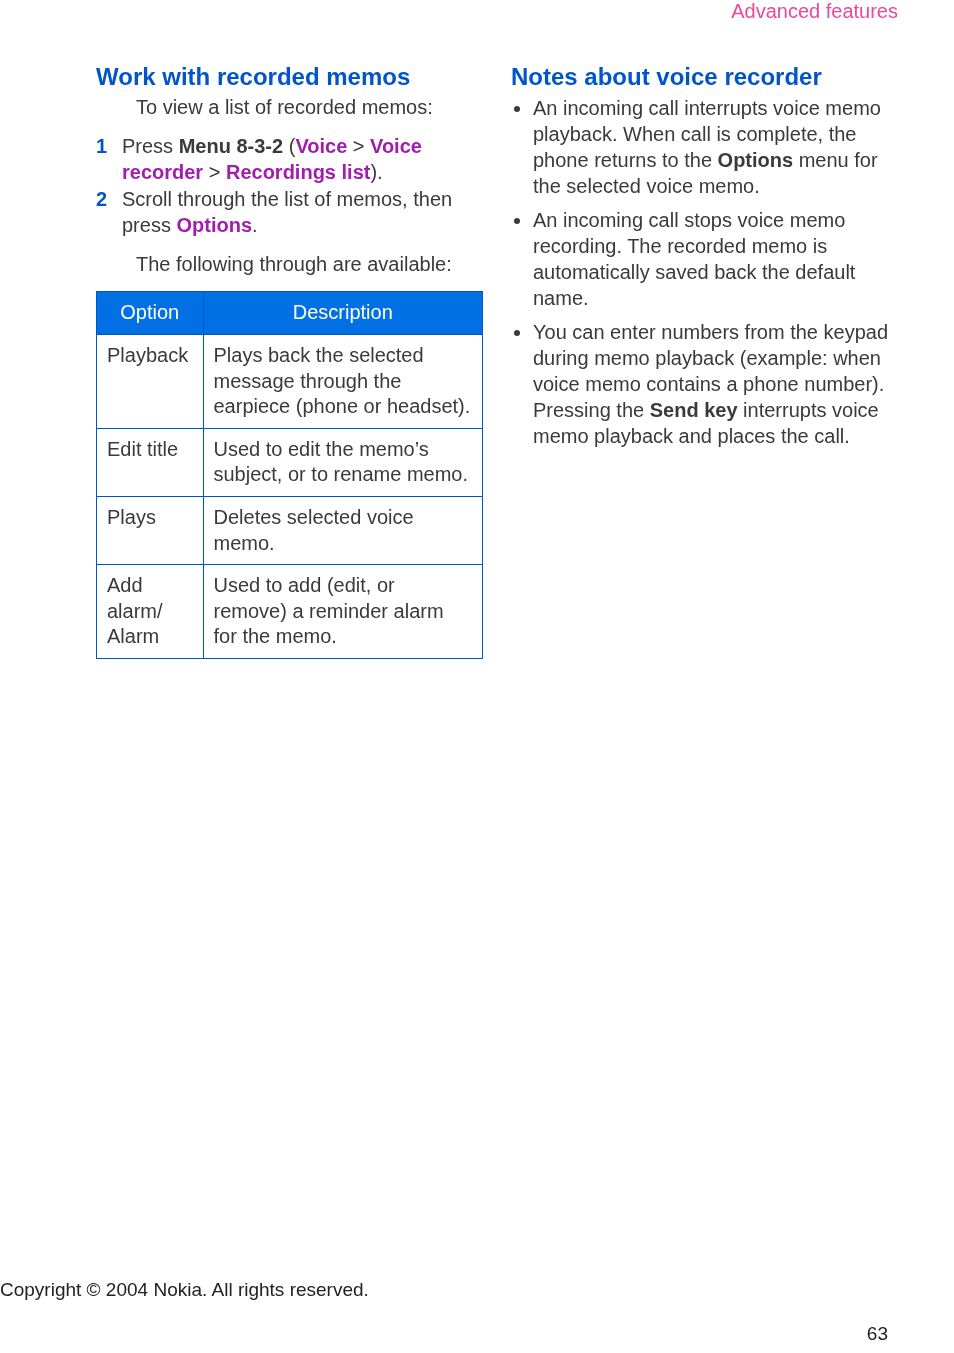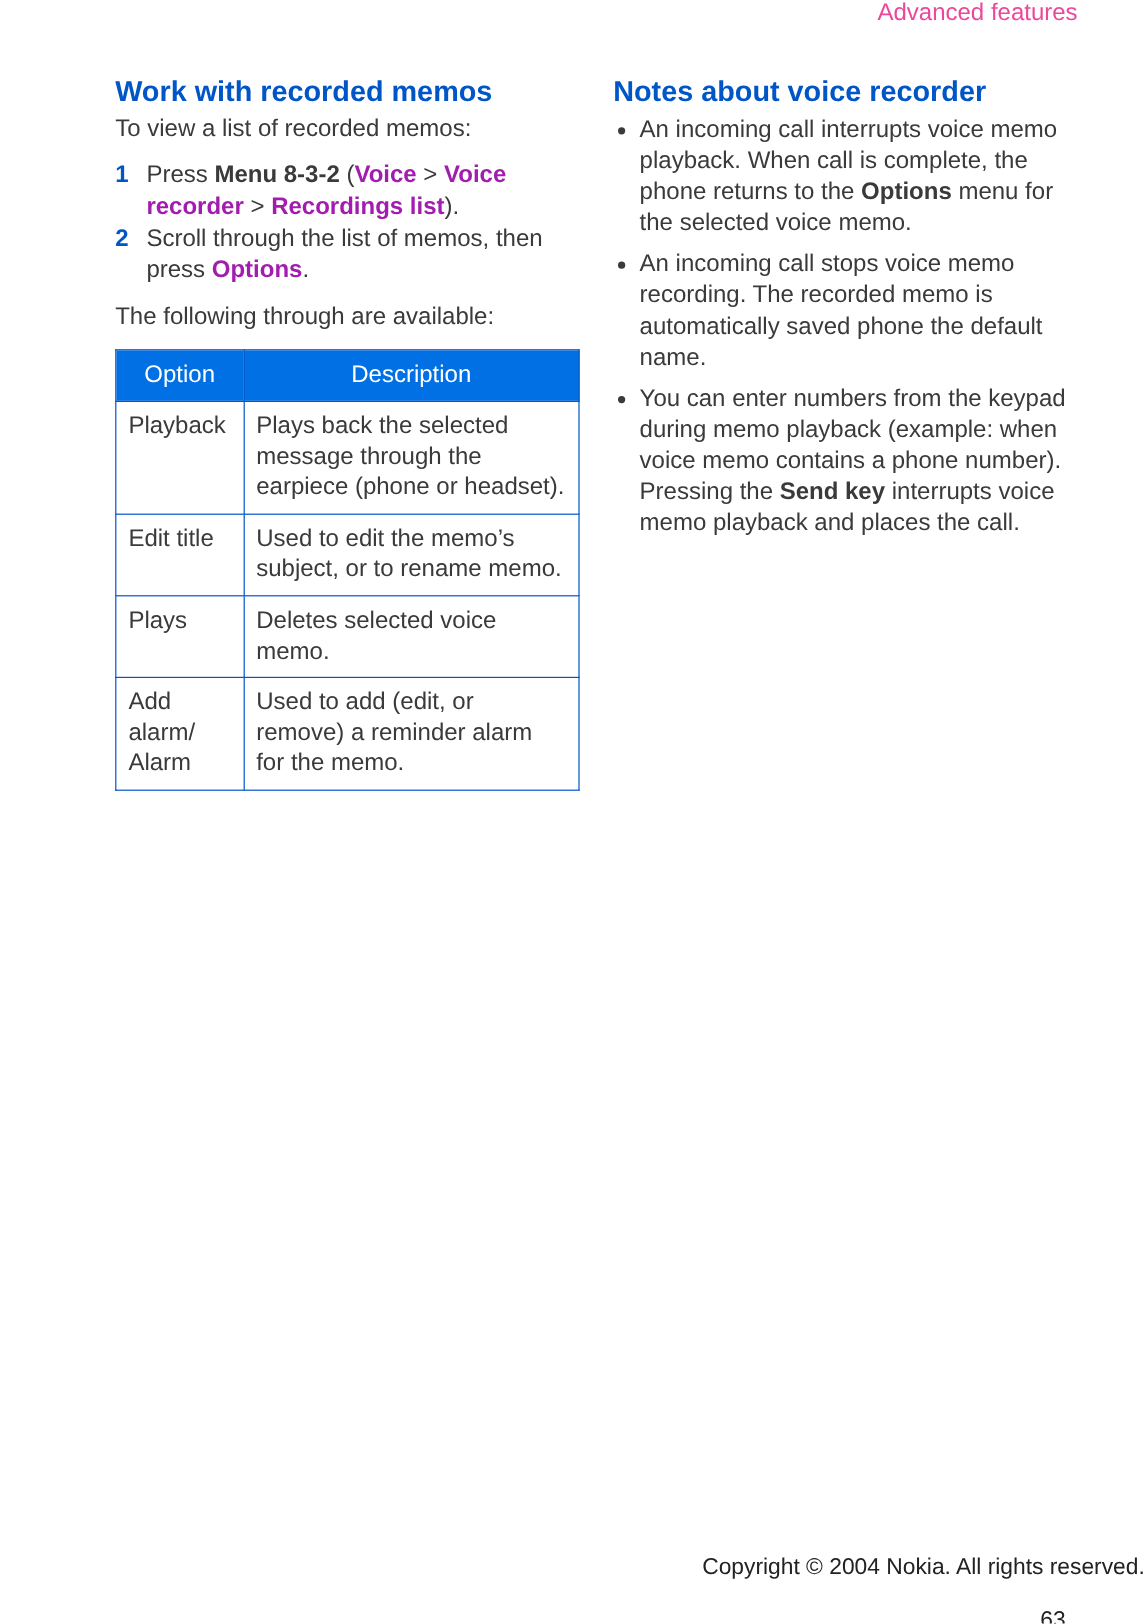--- a/index.html
+++ b/index.html
@@ -25,21 +25,21 @@
     font-size: 20px;
     text-align: right;
     padding: 0 56px 12px 0;
   }
   h2.section {
     color: #0056c7;
     font-weight: 700;
     font-size: 24px;
     margin-bottom: 4px;
   }
-  .body-text { margin-bottom: 14px; line-height: 1.25; }
+  .body-text { margin-bottom: 14px; line-height: 1.25; margin-left: 40px; }
   ol.steps { list-style: none; margin: 0 0 14px 0; }
   ol.steps li {
     display: flex;
     gap: 10px;
     line-height: 1.28;
     margin-bottom: 2px;
   }
   ol.steps li .num {
     color: #0056c7;
     font-weight: 700;
@@ -71,23 +71,23 @@
     list-style: disc;
     padding-left: 22px;
   }
   ul.bullets li {
     line-height: 1.3;
     margin-bottom: 8px;
   }
   .footer {
     position: absolute;
     left: 0; right: 0;
-    bottom: 35px;
+    bottom: 52px;
     display: flex;
-    justify-content: flex-end;
+    justify-content: flex-start;
     align-items: baseline;
     font-size: 19px;
     color: #222;
   }
   .footer .copy { font-weight: 500; }
   .footer .pn {
     position: absolute;
     right: 66px;
     font-weight: 400;
     margin-top: 44px;
@@ -150,21 +150,21 @@
     </table>
   </div>
 
   <div class="col">
     <h2 class="section">Notes about voice recorder</h2>
     <ul class="bullets">
       <li>
         <span>An incoming call interrupts voice memo playback. When call is complete, the phone returns to the </span><span class="kt">Options</span><span> menu for the selected voice memo.</span>
       </li>
       <li>
-        <span>An incoming call stops voice memo recording. The recorded memo is automatically saved phone the default name.</span><span class="kt"></span><span></span>
+        <span>An incoming call stops voice memo recording. The recorded memo is automatically saved back the default name.</span><span class="kt"></span><span></span>
       </li>
       <li>
         <span>You can enter numbers from the keypad during memo playback (example: when voice memo contains a phone number). Pressing the </span><span class="kt">Send key</span><span> interrupts voice memo playback and places the call.</span>
       </li>
     </ul>
   </div>
 
 </div>
 
 <div class="footer">

